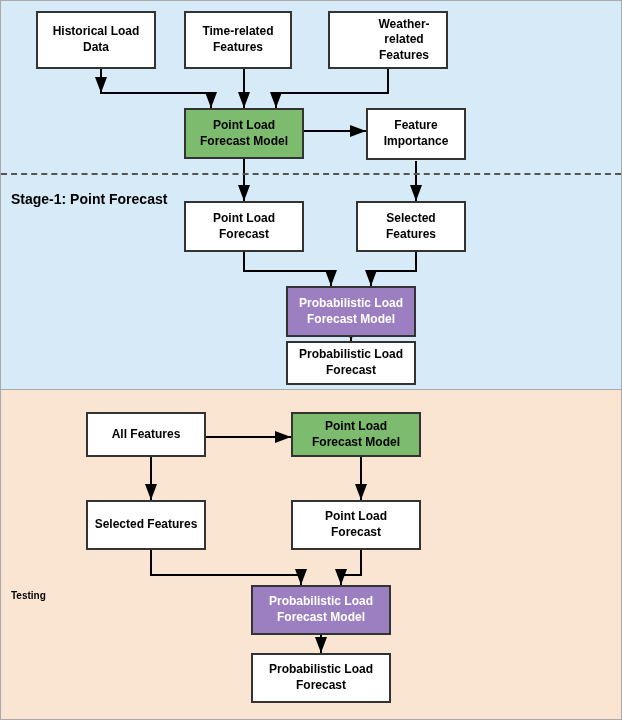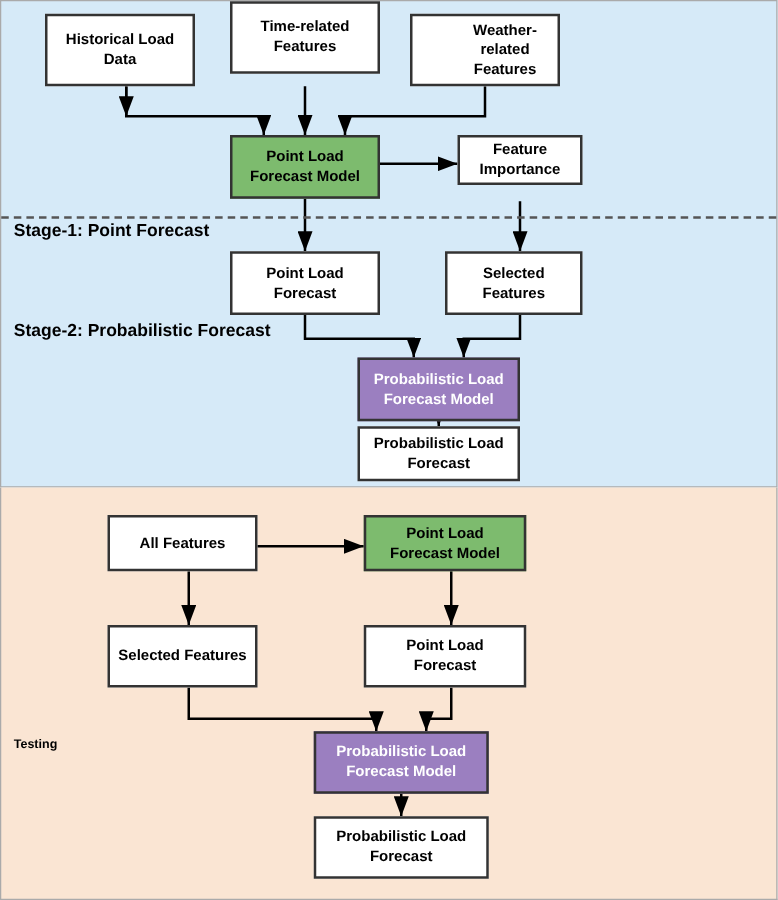--- a/index.html
+++ b/index.html
@@ -76,20 +76,21 @@
       left: 0;
       right: 0;
       border-top: 2px dashed #555;
     }
 
     .stage-1-label {
       position: absolute;
       font-weight: bold;
       font-size: 14px;
       left: 10px;
+      margin-top: 15px;
     }
 
     .stage-2-label {
       position: absolute;
       font-weight: bold;
       font-size: 14px;
       left: 10px;
     }
 
     .testing-label {
@@ -133,52 +134,49 @@
 
       <line x1="350" y1="325" x2="350" y2="340" stroke="#000" stroke-width="2" marker-end="url(#arrowhead-top)"></line>
 
     </svg>
 
     <div class="box" style="left:35px; top:10px; width:120px; height:58px;">
       <span>Historical Load
 Data</span>
     </div>
 
-    <div class="box" style="left:183px; top:0; width:120px; height:58px;">
+    <div class="box" style="left:183px; top:10px; width:108px; height:58px;">
       <span>Time-related<br>Features</span>
     </div>
 
     <div class="box" style="left:327px; top:10px; width:120px; height:58px;padding-left:36px;">
       <span>Weather-related<br>Features</span>
     </div>
 
     <div class="box box-green" style="left:183px; top:107px; width:120px; height:51px;">
       <span>Point Load<br>Forecast Model</span>
     </div>
 
-    <div class="box" style="left:365px; top:107px; width:100px; height:40px;">
+    <div class="box" style="left:365px; top:107px; width:100px; height:52px;">
       <span>Feature<br>Importance</span>
     </div>
 
     <div class="dashed-divider" style="top:172px;"></div>
     <div class="stage-1-label" style="top:175px;">
       <span>Stage-1: Point Forecast</span>
     </div>
 
     <div class="box" style="left:183px; top:200px; width:120px; height:51px;">
       <span>Point Load<br>Forecast</span>
     </div>
 
     <div class="box" style="left:355px; top:200px; width:110px; height:51px;">
       <span>Selected Features</span>
     </div>
 
-    <div class="stage-2-label" style="top:255px;">
-      <span>Stage-2: Probabilistic Forecast</span>
-    </div>
 
     <div class="box box-purple" style="left:285px; top:285px; width:130px; height:51px;">
       <span>Probabilistic Load<br>Forecast Model</span>
     </div>
 
     <div class="box" style="left:285px; top:340px; width:130px; height:44px;">
       <span>Probabilistic Load<br>Forecast</span>
     </div>
 
   </div>

